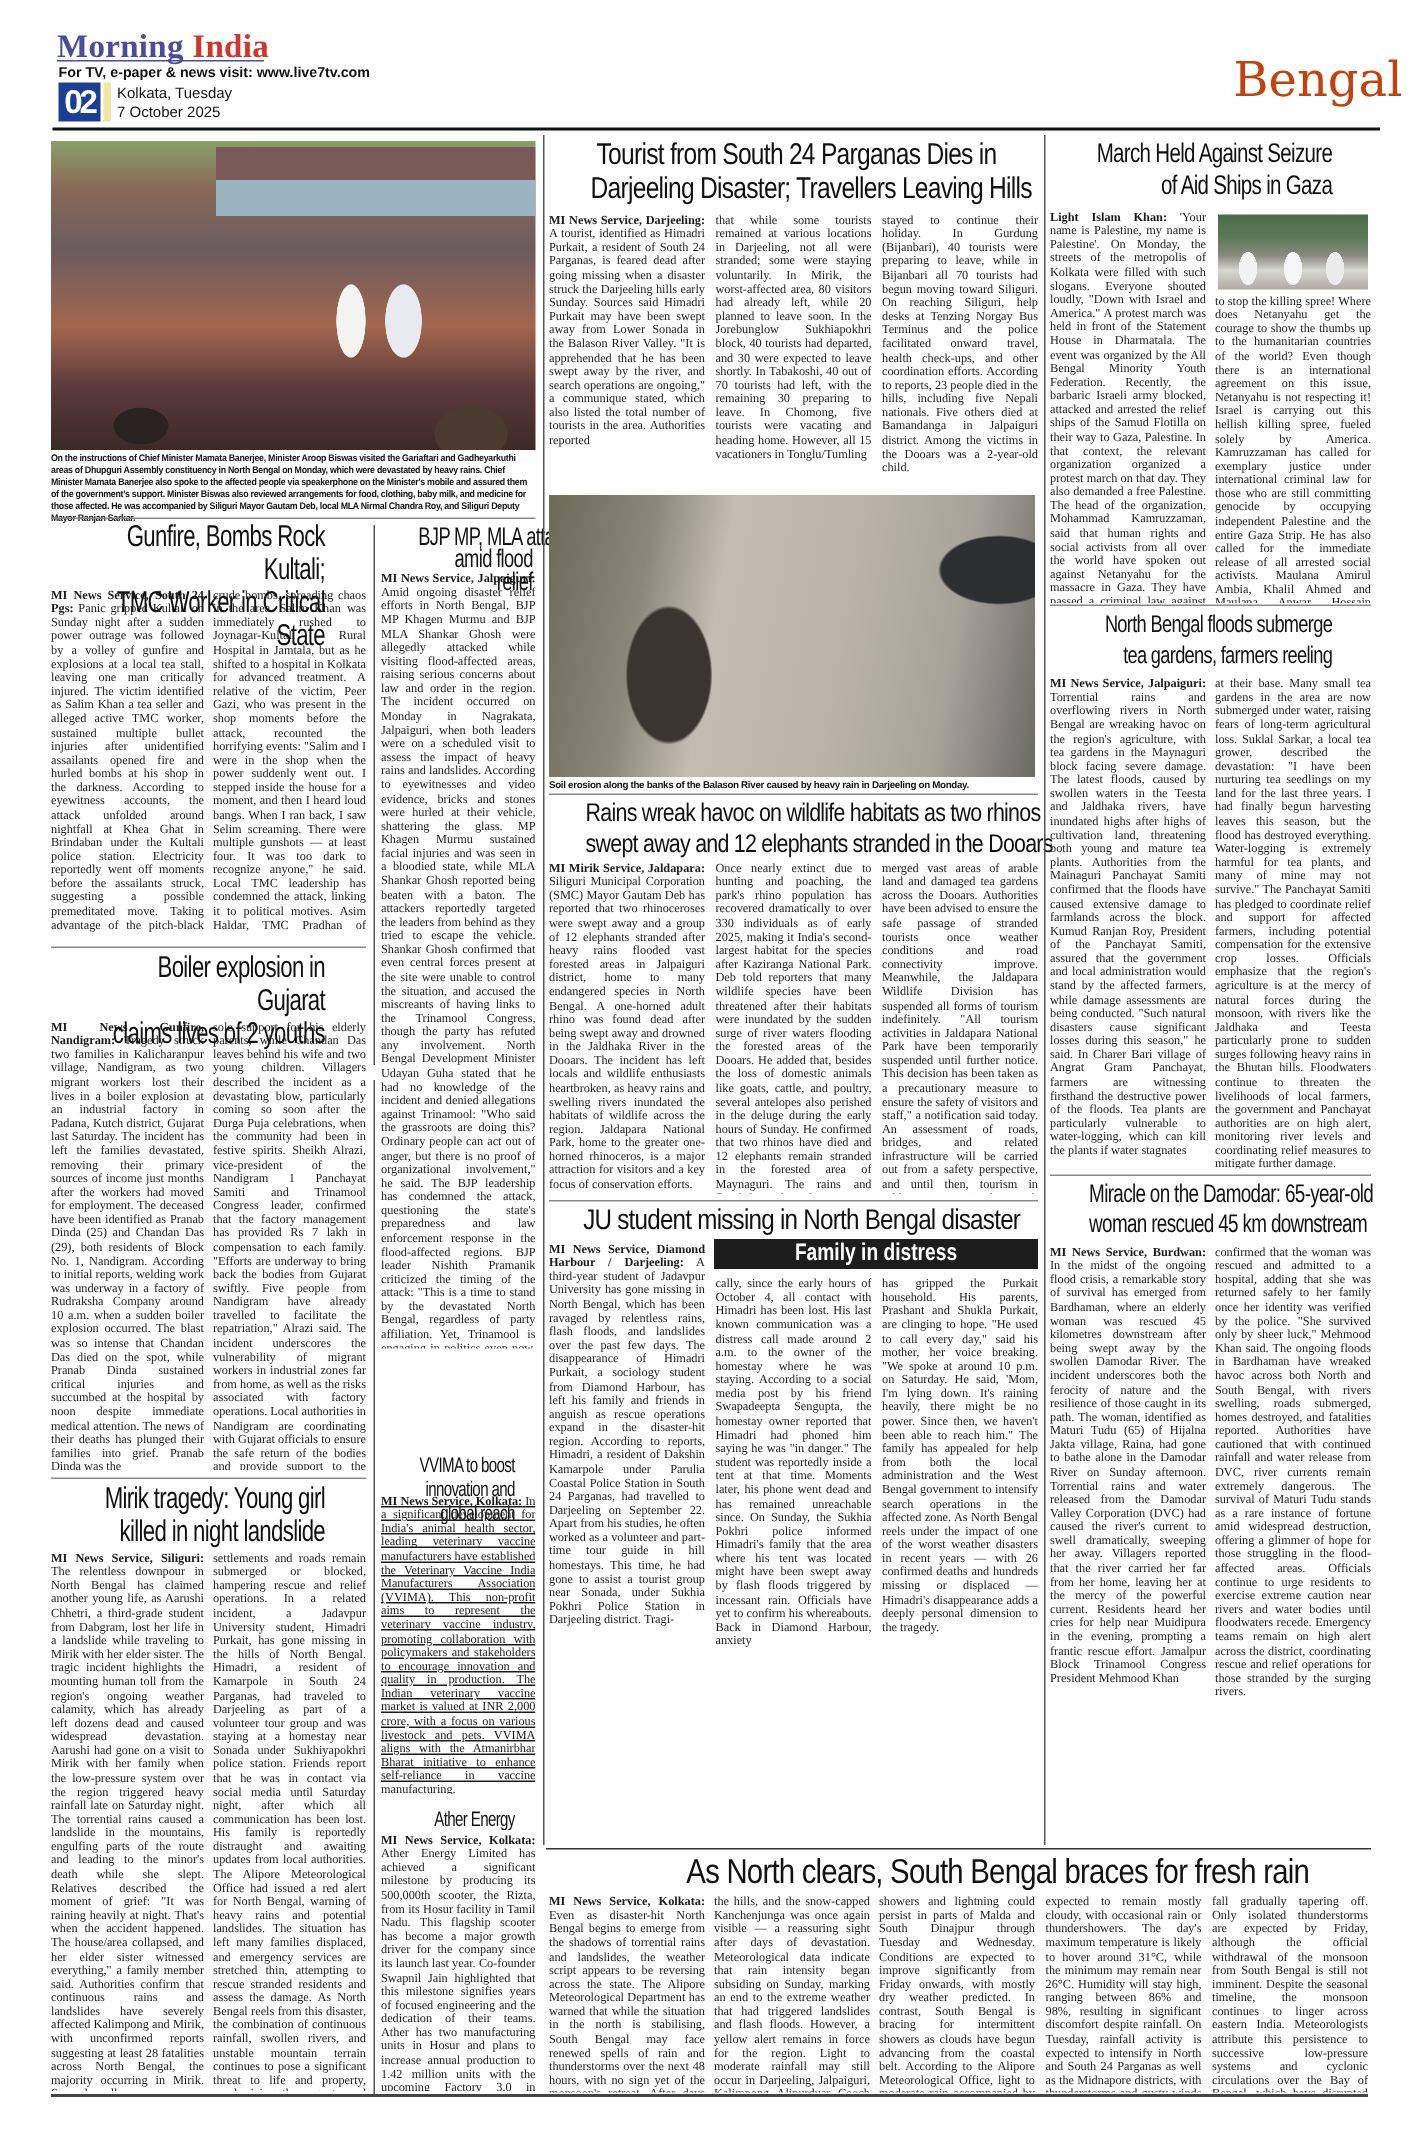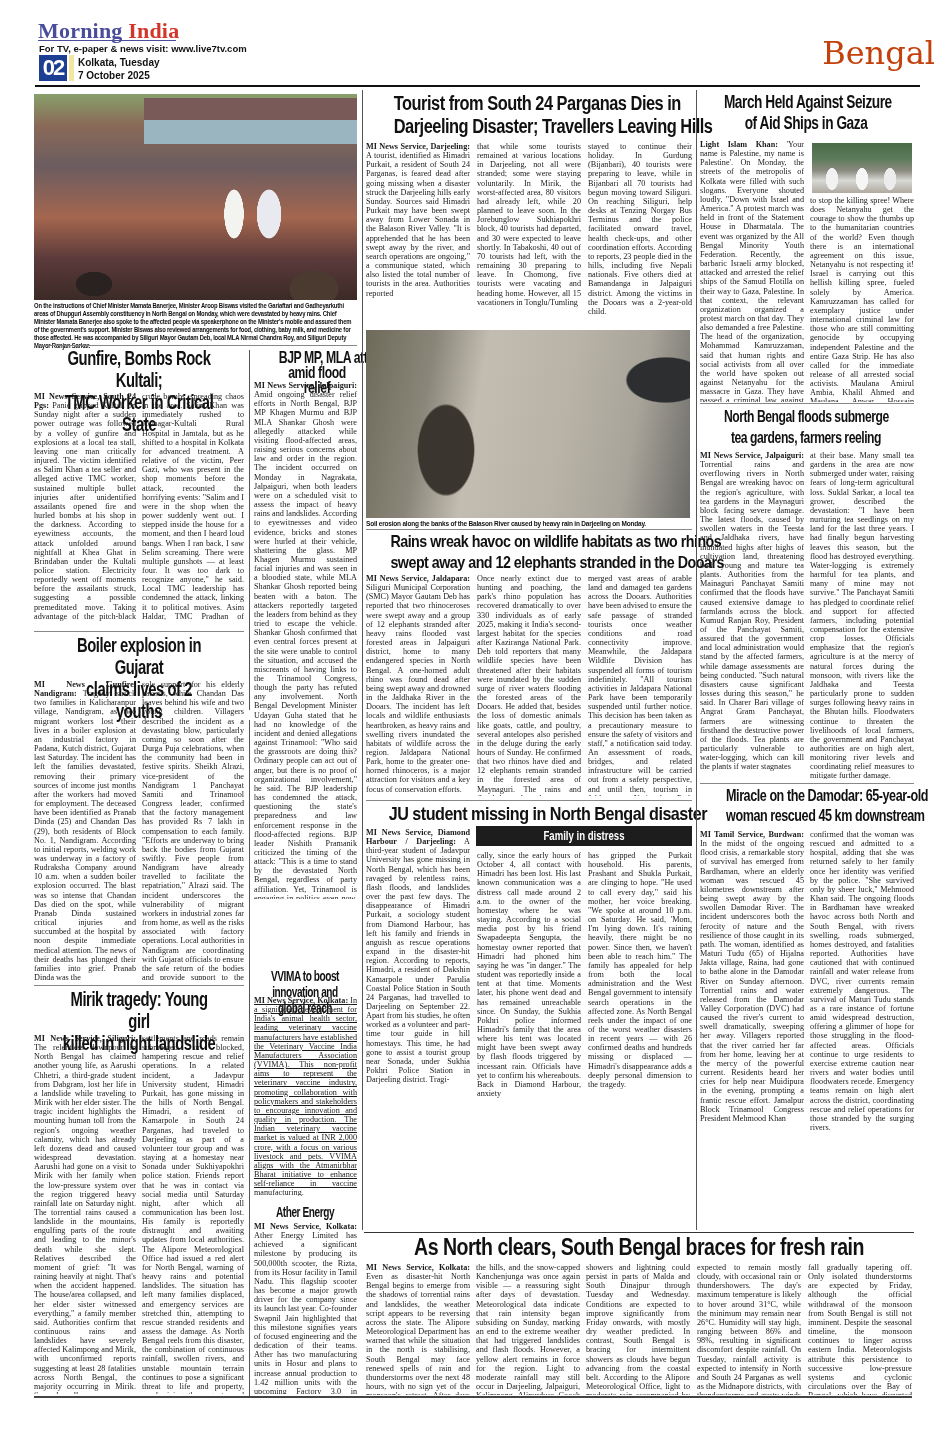--- a/index.html
+++ b/index.html
@@ -7,39 +7,39 @@
   body { position: relative; font-family: "Liberation Serif", "DejaVu Serif", serif; color: #111; }
 
   .abs { position: absolute; }
   .masthead-title { left: 38px; top: 18px; font-family: "Liberation Serif", serif; font-weight: bold; font-size: 22px; letter-spacing: 0.2px; }
   .masthead-title .m1 { color: #4b4d9a; margin-top: 38px; }
   .masthead-title .m2 { color: #d2362b; }
   .masthead-underline { left: 38px; top: 40px; width: 138px; height: 1px; background: #4b4d9a; }
   .tagline { left: 39px; top: 43px; font-family: "Liberation Sans", sans-serif; font-weight: bold; font-size: 9.5px; }
   .pagebox { left: 39px; top: 55px; width: 28px; height: 26px; background: #1c3f93; color: #fff; font-family: "Liberation Sans", sans-serif; font-weight: bold; font-size: 22px; line-height: 26px; text-align: center; letter-spacing: -2px; }
   .pagebar { left: 69px; top: 55px; width: 5px; height: 26px; background: #f3e6a0; }
-  .dateline { left: 78px; top: 56px; font-family: "Liberation Sans", sans-serif; font-weight: bold; font-size: 10px; line-height: 13px; }
+  .dateline { left: 78px; top: 56px; font-family: "Liberation Sans", sans-serif; font-weight: normal; font-size: 10px; line-height: 13px; }
   .section-title { right: 10px; top: 34px; font-family: "DejaVu Serif", serif; font-size: 32px; color: #c2410c; }
   .top-rule { left: 35px; top: 85px; width: 885px; height: 2px; background: #111; }
 
   .photo { background: #777; overflow: hidden; }
   .photo1 { left: 34px; top: 94px; width: 323px; height: 206px;
     background:
       radial-gradient(ellipse 30px 20px at 60px 190px, #2a2220 60%, transparent 62%),
       radial-gradient(ellipse 40px 30px at 280px 195px, #4a3a30 60%, transparent 62%),
       radial-gradient(ellipse 16px 40px at 200px 120px, #f3f3f0 60%, transparent 62%),
       radial-gradient(ellipse 20px 40px at 235px 120px, #e8eaf0 60%, transparent 62%),
       linear-gradient(180deg, #88a06a 0%, #8a6a58 15%, #6b5c60 35%, #a4664e 60%, #5b3a3a 80%, #3b2a26 100%); }
   .photo1 .roof { position: absolute; left: 110px; top: 4px; width: 213px; height: 22px; background: #7a5a58; }
   .photo1 .wall { position: absolute; left: 110px; top: 26px; width: 213px; height: 24px; background: #9ab4c0; }
 
   .caption1 { left: 34px; top: 302px; width: 323px; font-family: "Liberation Sans", sans-serif; font-weight: bold; font-size: 6.4px; line-height: 8px; letter-spacing: -0.2px; transform: scaleX(0.92); transform-origin: left top; width: 350px; }
   .rule-thin { height: 1px; background: #888; }
 
-  .headline { font-family: "Liberation Sans", "DejaVu Sans", sans-serif; font-weight: bold; text-align: center; letter-spacing: -0.6px; color: #111; }
+  .headline { font-family: "Liberation Sans", "DejaVu Sans", sans-serif; font-weight: normal; text-align: right; letter-spacing: -0.6px; color: #111; }
   .hl-condensed { transform: scaleX(0.78); transform-origin: center top; }
 
   .body-text { font-family: "Liberation Serif", serif; font-size: 8.2px; line-height: 9.15px; text-align: justify; color: #1a1a1a; overflow: hidden; }
   .body-text b { font-weight: bold; }
   .col-rule { width: 1px; background: #555; }
 
   .box-dark { background: #1d1d1d; color: #fff; font-family: "Liberation Sans", sans-serif; font-weight: bold; text-align: center; }
   .photo2 { left: 366px; top: 330px; width: 324px; height: 188px;
     background:
       radial-gradient(ellipse 50px 80px at 80px 120px, #3b3530 55%, transparent 58%),
@@ -154,31 +154,31 @@
 
 <div class="abs photo photo2"></div>
 <div class="abs caption2">Soil erosion along the banks of the Balason River caused by heavy rain in Darjeeling on Monday.</div>
 <div class="abs rule-thin" style="left:366px;top:529px;width:326px;"></div>
 
 <div class="abs headline" style="left:364px;top:531px;width:330px;font-size:17px;line-height:21px;">
   <div class="hl-condensed" style="transform:scaleX(0.84);white-space:nowrap;">Rains wreak havoc on wildlife habitats as two rhinos</div>
   <div class="hl-condensed" style="transform:scaleX(0.84);white-space:nowrap;">swept away and 12 elephants stranded in the Dooars</div>
 </div>
 <div class="abs body-text" style="left:366px;top:574px;width:104px;height:222px;">
-  <b>MI News Service, Jaldapara:</b>
+  <b>MI Mirik Service, Jaldapara:</b>
   <span>Siliguri Municipal Corporation (SMC) Mayor Gautam Deb has reported that two rhinoceroses were swept away and a group of 12 elephants stranded after heavy rains flooded vast forested areas in Jalpaiguri district, home to many endangered species in North Bengal. A one-horned adult rhino was found dead after being swept away and drowned in the Jaldhaka River in the Dooars. The incident has left locals and wildlife enthusiasts heartbroken, as heavy rains and swelling rivers inundated the habitats of wildlife across the region. Jaldapara National Park, home to the greater one-horned rhinoceros, is a major attraction for visitors and a key focus of conservation efforts.</span>
 </div>
 <div class="abs body-text" style="left:477px;top:574px;width:104px;height:222px;">Once nearly extinct due to hunting and poaching, the park's rhino population has recovered dramatically to over 330 individuals as of early 2025, making it India's second-largest habitat for the species after Kaziranga National Park. Deb told reporters that many wildlife species have been threatened after their habitats were inundated by the sudden surge of river waters flooding the forested areas of the Dooars. He added that, besides the loss of domestic animals like goats, cattle, and poultry, several antelopes also perished in the deluge during the early hours of Sunday. He confirmed that two rhinos have died and 12 elephants remain stranded in the forested area of Maynaguri. The rains and floods have also sub-</div>
 <div class="abs body-text" style="left:588px;top:574px;width:104px;height:222px;">merged vast areas of arable land and damaged tea gardens across the Dooars. Authorities have been advised to ensure the safe passage of stranded tourists once weather conditions and road connectivity improve. Meanwhile, the Jaldapara Wildlife Division has suspended all forms of tourism indefinitely. "All tourism activities in Jaldapara National Park have been temporarily suspended until further notice. This decision has been taken as a precautionary measure to ensure the safety of visitors and staff," a notification said today. An assessment of roads, bridges, and related infrastructure will be carried out from a safety perspective, and until then, tourism in Jaldapara National Park remains suspended.</div>
 <div class="abs rule-thin" style="left:366px;top:800px;width:326px;"></div>
 
 <div class="abs headline" style="left:364px;top:803px;width:330px;font-size:19px;line-height:22px;">
   <div class="hl-condensed" style="transform:scaleX(0.85);white-space:nowrap;">JU student missing in North Bengal disaster</div>
 </div>
-<div class="abs box-dark" style="left:476px;top:826px;width:216px;height:20px;font-size:12px;line-height:20px;">
+<div class="abs box-dark" style="left:476px;top:826px;width:216px;height:20px;font-size:16px;line-height:20px;">
   <div style="transform:scaleX(0.8);">Family in distress</div>
 </div>
 <div class="abs body-text" style="left:366px;top:828px;width:104px;height:400px;">
   <b>MI News Service, Diamond Harbour / Darjeeling:</b>
   <span>A third-year student of Jadavpur University has gone missing in North Bengal, which has been ravaged by relentless rains, flash floods, and landslides over the past few days. The disappearance of Himadri Purkait, a sociology student from Diamond Harbour, has left his family and friends in anguish as rescue operations expand in the disaster-hit region. According to reports, Himadri, a resident of Dakshin Kamarpole under Parulia Coastal Police Station in South 24 Parganas, had travelled to Darjeeling on September 22. Apart from his studies, he often worked as a volunteer and part-time tour guide in hill homestays. This time, he had gone to assist a tourist group near Sonada, under Sukhia Pokhri Police Station in Darjeeling district. Tragi-</span>
 </div>
 <div class="abs body-text" style="left:477px;top:851px;width:104px;height:377px;">cally, since the early hours of October 4, all contact with Himadri has been lost. His last known communication was a distress call made around 2 a.m. to the owner of the homestay where he was staying. According to a social media post by his friend Swapadeepta Sengupta, the homestay owner reported that Himadri had phoned him saying he was "in danger." The student was reportedly inside a tent at that time. Moments later, his phone went dead and has remained unreachable since. On Sunday, the Sukhia Pokhri police informed Himadri's family that the area where his tent was located might have been swept away by flash floods triggered by incessant rain. Officials have yet to confirm his whereabouts. Back in Diamond Harbour, anxiety</div>
 <div class="abs body-text" style="left:588px;top:851px;width:104px;height:377px;">has gripped the Purkait household. His parents, Prashant and Shukla Purkait, are clinging to hope. "He used to call every day," said his mother, her voice breaking. "We spoke at around 10 p.m. on Saturday. He said, 'Mom, I'm lying down. It's raining heavily, there might be no power. Since then, we haven't been able to reach him." The family has appealed for help from both the local administration and the West Bengal government to intensify search operations in the affected zone. As North Bengal reels under the impact of one of the worst weather disasters in recent years — with 26 confirmed deaths and hundreds missing or displaced — Himadri's disappearance adds a deeply personal dimension to the tragedy.</div>
 
 <div class="abs col-rule" style="left:696px;top:90px;height:1140px;"></div>
@@ -203,21 +203,21 @@
   <span>Torrential rains and overflowing rivers in North Bengal are wreaking havoc on the region's agriculture, with tea gardens in the Maynaguri block facing severe damage. The latest floods, caused by swollen waters in the Teesta and Jaldhaka rivers, have inundated highs after highs of cultivation land, threatening both young and mature tea plants. Authorities from the Mainaguri Panchayat Samiti confirmed that the floods have caused extensive damage to farmlands across the block. Kumud Ranjan Roy, President of the Panchayat Samiti, assured that the government and local administration would stand by the affected farmers, while damage assessments are being conducted. "Such natural disasters cause significant losses during this season," he said. In Charer Bari village of Angrat Gram Panchayat, farmers are witnessing firsthand the destructive power of the floods. Tea plants are particularly vulnerable to water-logging, which can kill the plants if water stagnates</span>
 </div>
 <div class="abs body-text" style="left:810px;top:451px;width:104px;height:328px;">at their base. Many small tea gardens in the area are now submerged under water, raising fears of long-term agricultural loss. Suklal Sarkar, a local tea grower, described the devastation: "I have been nurturing tea seedlings on my land for the last three years. I had finally begun harvesting leaves this season, but the flood has destroyed everything. Water-logging is extremely harmful for tea plants, and many of mine may not survive." The Panchayat Samiti has pledged to coordinate relief and support for affected farmers, including potential compensation for the extensive crop losses. Officials emphasize that the region's agriculture is at the mercy of natural forces during the monsoon, with rivers like the Jaldhaka and Teesta particularly prone to sudden surges following heavy rains in the Bhutan hills. Floodwaters continue to threaten the livelihoods of local farmers, the government and Panchayat authorities are on high alert, monitoring river levels and coordinating relief measures to mitigate further damage.</div>
 <div class="abs rule-thin" style="left:700px;top:783px;width:214px;"></div>
 
 <div class="abs headline" style="left:698px;top:786px;width:216px;font-size:17px;line-height:20px;">
   <div class="hl-condensed" style="transform:scaleX(0.74);white-space:nowrap;">Miracle on the Damodar: 65-year-old</div>
   <div class="hl-condensed" style="transform:scaleX(0.74);white-space:nowrap;">woman rescued 45 km downstream</div>
 </div>
 <div class="abs body-text" style="left:700px;top:830px;width:104px;height:398px;">
-  <b>MI Tamil Service, Burdwan:</b>
+  <b>MI News Service, Burdwan:</b>
   <span>In the midst of the ongoing flood crisis, a remarkable story of survival has emerged from Bardhaman, where an elderly woman was rescued 45 kilometres downstream after being swept away by the swollen Damodar River. The incident underscores both the ferocity of nature and the resilience of those caught in its path. The woman, identified as Maturi Tudu (65) of Hijalna Jakta village, Raina, had gone to bathe alone in the Damodar River on Sunday afternoon. Torrential rains and water released from the Damodar Valley Corporation (DVC) had caused the river's current to swell dramatically, sweeping her away. Villagers reported that the river carried her far from her home, leaving her at the mercy of the powerful current. Residents heard her cries for help near Muidipura in the evening, prompting a frantic rescue effort. Jamalpur Block Trinamool Congress President Mehmood Khan</span>
 </div>
 <div class="abs body-text" style="left:810px;top:830px;width:104px;height:398px;">confirmed that the woman was rescued and admitted to a hospital, adding that she was returned safely to her family once her identity was verified by the police. "She survived only by sheer luck," Mehmood Khan said. The ongoing floods in Bardhaman have wreaked havoc across both North and South Bengal, with rivers swelling, roads submerged, homes destroyed, and fatalities reported. Authorities have cautioned that with continued rainfall and water release from DVC, river currents remain extremely dangerous. The survival of Maturi Tudu stands as a rare instance of fortune amid widespread destruction, offering a glimmer of hope for those struggling in the flood-affected areas. Officials continue to urge residents to exercise extreme caution near rivers and water bodies until floodwaters recede. Emergency teams remain on high alert across the district, coordinating rescue and relief operations for those stranded by the surging rivers.</div>
 
 <div class="abs rule-thin" style="left:364px;top:1232px;width:550px;background:#333;"></div>
 <div class="abs headline" style="left:364px;top:1234px;width:550px;font-size:23px;line-height:26px;">
   <div class="hl-condensed" style="transform:scaleX(0.85);white-space:nowrap;">As North clears, South Bengal braces for fresh rain</div>
 </div>
 <div class="abs body-text" style="left:366px;top:1263px;width:104px;height:132px;">
   <b>MI News Service, Kolkata:</b>

